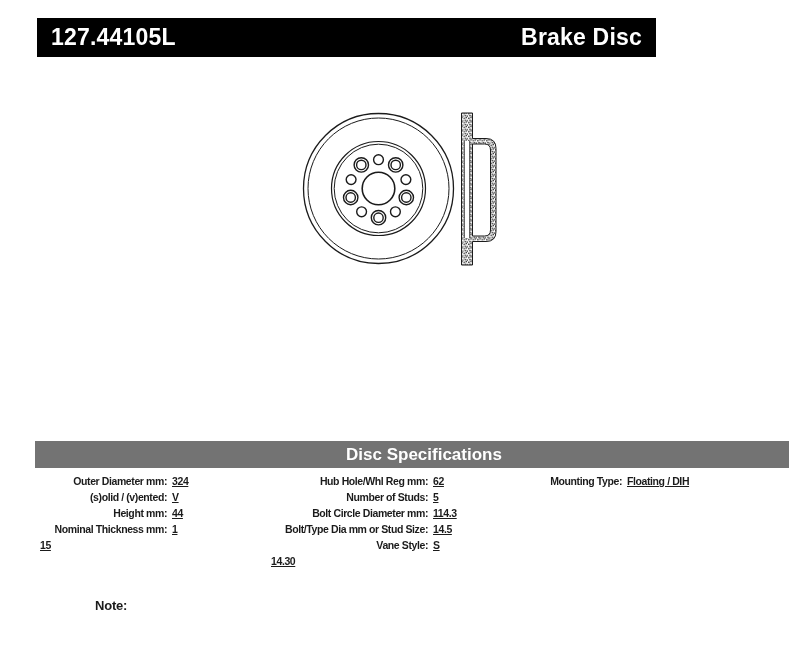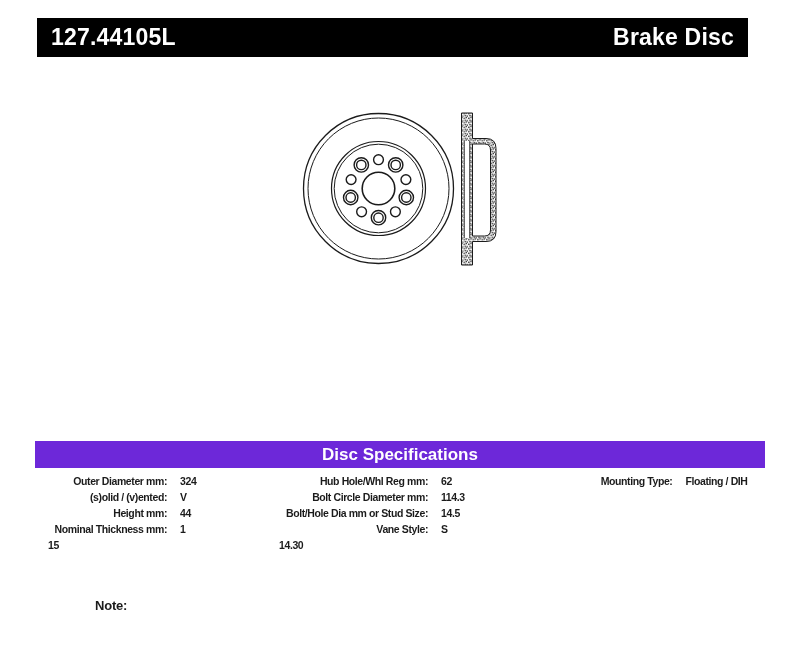--- a/index.html
+++ b/index.html
@@ -8,72 +8,73 @@
     width: 800px;
     height: 655px;
     background: #ffffff;
     font-family: "Liberation Sans", "DejaVu Sans", sans-serif;
     color: #1b1b1b;
     overflow: hidden;
   }
   .header-bar {
     position: absolute;
     left: 37px; top: 18px;
-    width: 711px; height: 39px;
+    width: 619px; height: 39px;
     background: #000000;
     color: #ffffff;
     display: flex;
     align-items: center;
     justify-content: space-between;
     padding: 0 14px;
     box-sizing: border-box;
     font-size: 23px;
     font-weight: bold;
     letter-spacing: 0.2px;
   }
   .drawing-wrap {
     position: absolute;
     left: 285px; top: 90px;
     width: 230px; height: 190px;
   }
   .spec-title-bar {
     position: absolute;
     left: 35px; top: 441px;
     width: 730px; height: 27px;
-    background: #6d28d9;
+    background: #737373;
     color: #ffffff;
     display: flex;
     align-items: center;
     justify-content: center;
     font-size: 17px;
     font-weight: bold;
+    padding-left: 24px;
   }
   .spec-col {
     position: absolute;
     top: 473px;
     display: flex;
     flex-direction: column;
   }
   .spec-col.left   { left: 35px;  width: 250px; }
   .spec-col.middle { left: 266px; width: 300px; }
-  .spec-col.right  { left: 558px; width: 212px; align-items: center; }
+  .spec-col.right  { left: 530px; width: 212px; }
   .spec-row {
     display: flex;
     height: 16px;
     line-height: 16px;
     font-size: 10.5px;
     font-weight: bold;
     letter-spacing: -0.4px;
     white-space: nowrap;
   }
   .spec-label { text-align: right; flex: 0 0 auto; }
   .spec-col.left   .spec-label { width: 132px; }
   .spec-col.middle .spec-label { width: 162px; }
   .spec-col.right  .spec-label { width: 92px; }
-  .spec-value { margin-left: 13px; text-align: left; }
+  .spec-value { margin-left: 5px; text-align: left; text-decoration: underline; }
   .note-label {
     position: absolute;
     left: 95px; top: 598px;
     font-size: 13px;
     font-weight: bold;
     letter-spacing: -0.2px;
   }
 </style>
 </head>
 <body>
@@ -162,25 +163,29 @@
       <span class="spec-value">15</span>
     </div>
   </div>
 
   <div class="spec-col middle">
     <div class="spec-row">
       <span class="spec-label">Hub Hole/Whl Reg mm:</span>
       <span class="spec-value">62</span>
     </div>
     <div class="spec-row">
+      <span class="spec-label">Number of Studs:</span>
+      <span class="spec-value">5</span>
+    </div>
+    <div class="spec-row">
       <span class="spec-label">Bolt Circle Diameter mm:</span>
       <span class="spec-value">114.3</span>
     </div>
     <div class="spec-row">
-      <span class="spec-label">Bolt/Hole Dia mm or Stud Size:</span>
+      <span class="spec-label">Bolt/Type Dia mm or Stud Size:</span>
       <span class="spec-value">14.5</span>
     </div>
     <div class="spec-row">
       <span class="spec-label">Vane Style:</span>
       <span class="spec-value">S</span>
     </div>
     <div class="spec-row">
       <span class="spec-value">14.30</span>
     </div>
   </div>

